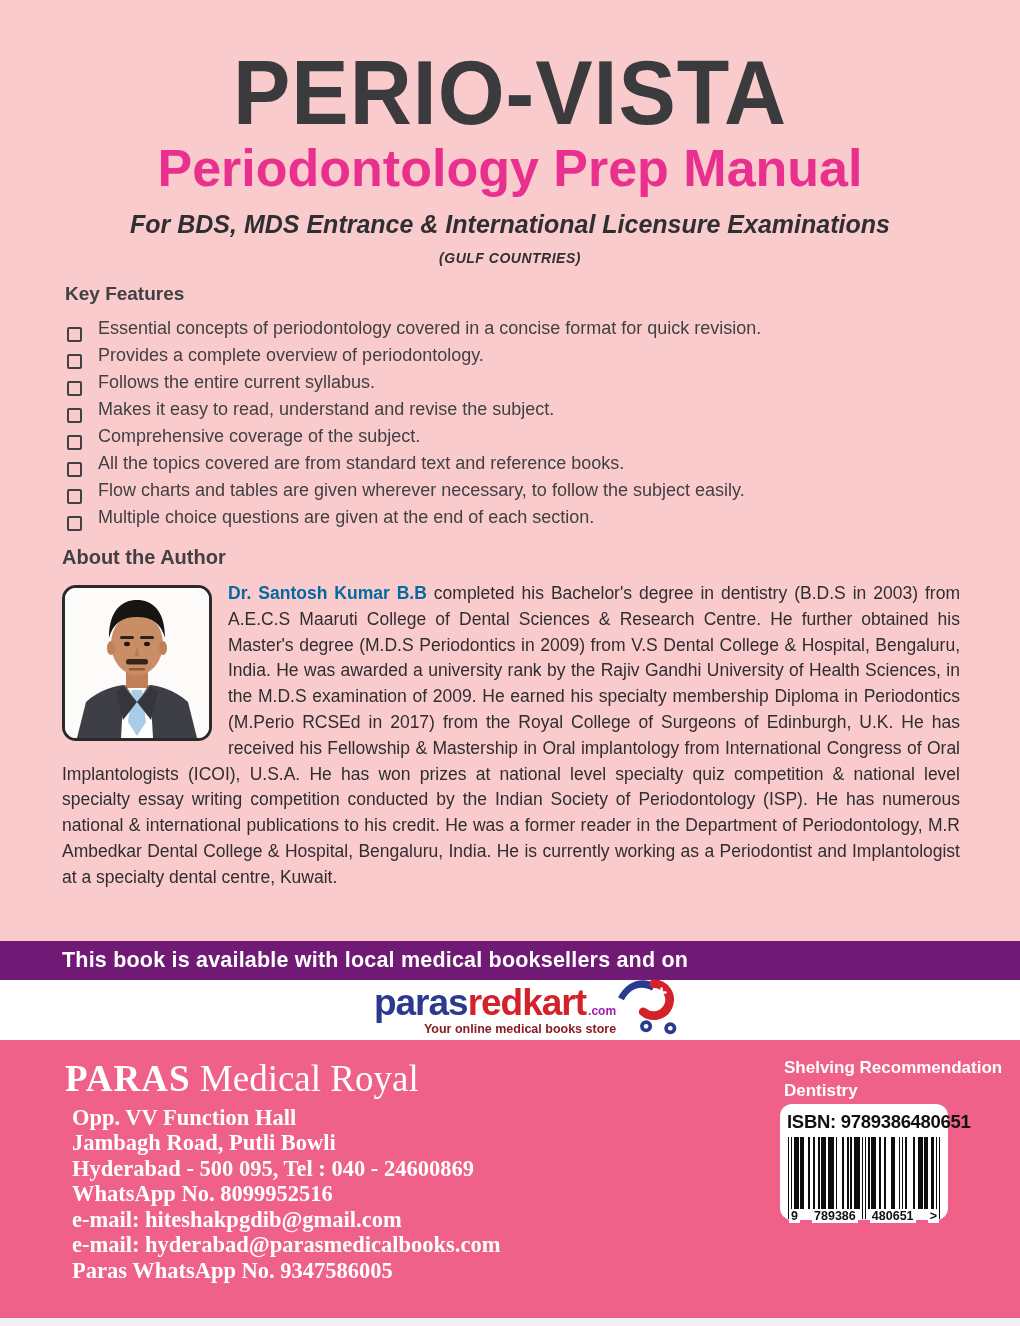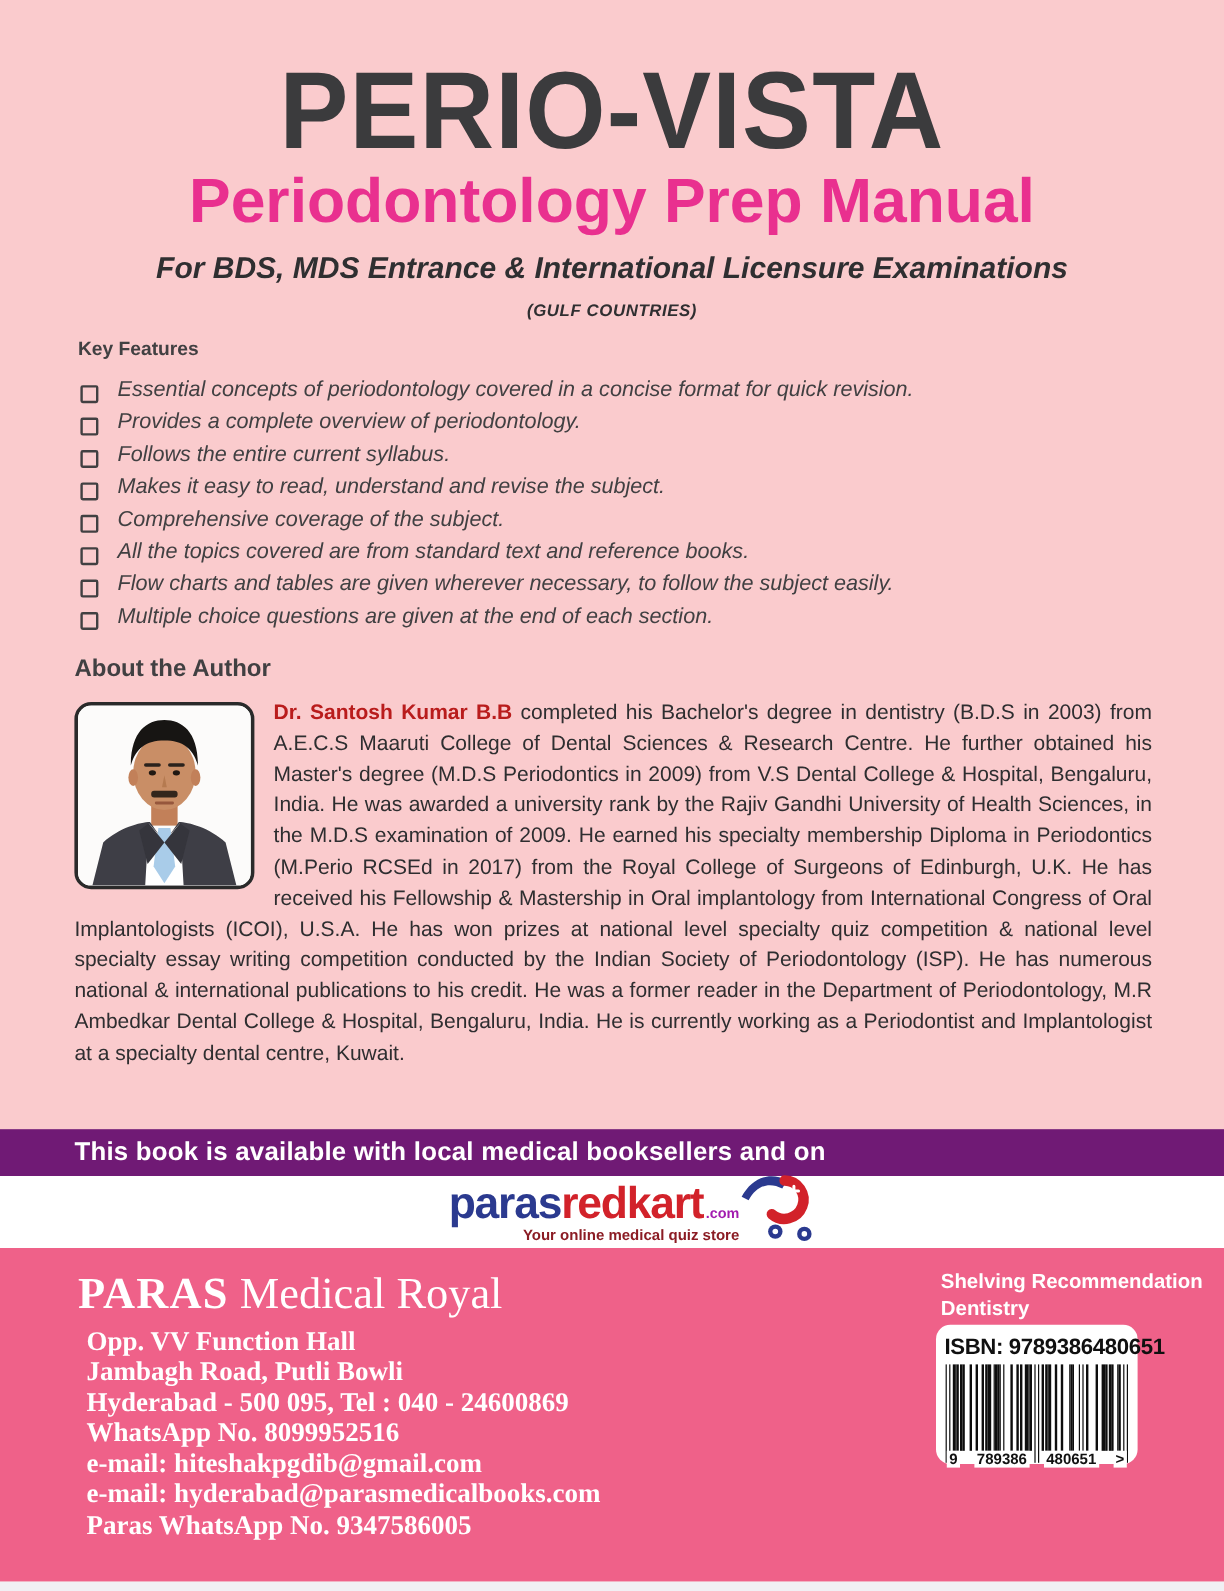--- a/index.html
+++ b/index.html
@@ -21,38 +21,38 @@
     color:#E9308F;letter-spacing:0;
   }
   .exam-tagline{
     margin-top:16px;font-size:25px;font-weight:bold;font-style:italic;color:#2F2F31;
   }
   .region-note{
     margin-top:11px;font-size:14px;font-weight:bold;font-style:italic;color:#2F2F31;letter-spacing:.5px;
   }
   
   .features{position:absolute;top:283px;left:65px;right:48px;color:#414042;}
-  .features h3{margin:0 0 10px;font-size:16px;}
+  .features h3{margin:0 0 10px;font-size:19px;}
   .features ul{list-style:none;margin:0;padding:0;}
-  .features li{display:flex;align-items:center;font-size:18px;line-height:27px;font-style:italic;}
+  .features li{display:flex;align-items:flex-end;font-size:18px;line-height:27px;}
   .bullet{
     flex:none;width:11px;height:11px;border:2px solid #414042;border-radius:2px;
     margin:7px 16px 0 2px;background:transparent;
   }
   
   .about{position:absolute;top:546px;left:62px;right:60px;color:#2E2E30;}
   .about h3{margin:0 0 12px;font-size:20px;color:#414042;}
   .photo{
     float:left;width:150px;height:156px;box-sizing:border-box;
     border:3px solid #2A2A2A;border-radius:14px;background:#fff;
     margin:4px 16px 6px 0;overflow:hidden;
   }
   .photo svg{display:block;width:100%;height:100%;}
   .bio{font-size:17.5px;line-height:25.8px;text-align:justify;margin:0;}
-  .bio b{color:#b91c1c;}
+  .bio b{color:#0369a1;}
   
   .banner{
     position:absolute;top:941px;left:0;width:100%;height:39px;background:#701a75;
     display:flex;align-items:center;box-sizing:border-box;padding-left:62px;
   }
   .banner span{color:#fff;font-size:21.5px;font-weight:bold;letter-spacing:.2px;}
   
   .logo-strip{
     position:absolute;top:980px;left:0;width:100%;height:60px;background:#fff;
     display:flex;align-items:center;justify-content:center;
@@ -184,21 +184,21 @@
   <span>This book is available with local medical booksellers and on</span>
 </div>
 
 <div class="logo-strip">
   <div class="logo">
     <div class="wordmark">
       <span class="logo-paras">paras</span>
         <span class="logo-redkart">redkart</span>
         <span class="logo-dotcom">.com</span>
     </div>
-    <div class="logo-tagline">Your online medical quiz store</div>
+    <div class="logo-tagline">Your online medical books store</div>
     <svg class="cart" viewBox="0 0 72 62">
       <path d="M4 22 C13 5 29 0 43 8 L39 15 C28 9 17 12 10 25 Z" fill="#2B3A8F"></path>
       <path d="M41 8 a16.5 16.5 0 1 1 -11 29" stroke="#D2222A" stroke-width="9" fill="none" stroke-linecap="round"></path>
       <path d="M45 17 h8 M49 13 v8" stroke="#ffffff" stroke-width="2.6" stroke-linecap="round"></path>
       <circle cx="33" cy="52" r="6.2" fill="#2B3A8F"></circle>
         <circle cx="33" cy="52" r="2.4" fill="#ffffff"></circle>
       <circle cx="58" cy="54" r="6.2" fill="#2B3A8F"></circle>
         <circle cx="58" cy="54" r="2.4" fill="#ffffff"></circle>
     </svg>
   </div>

